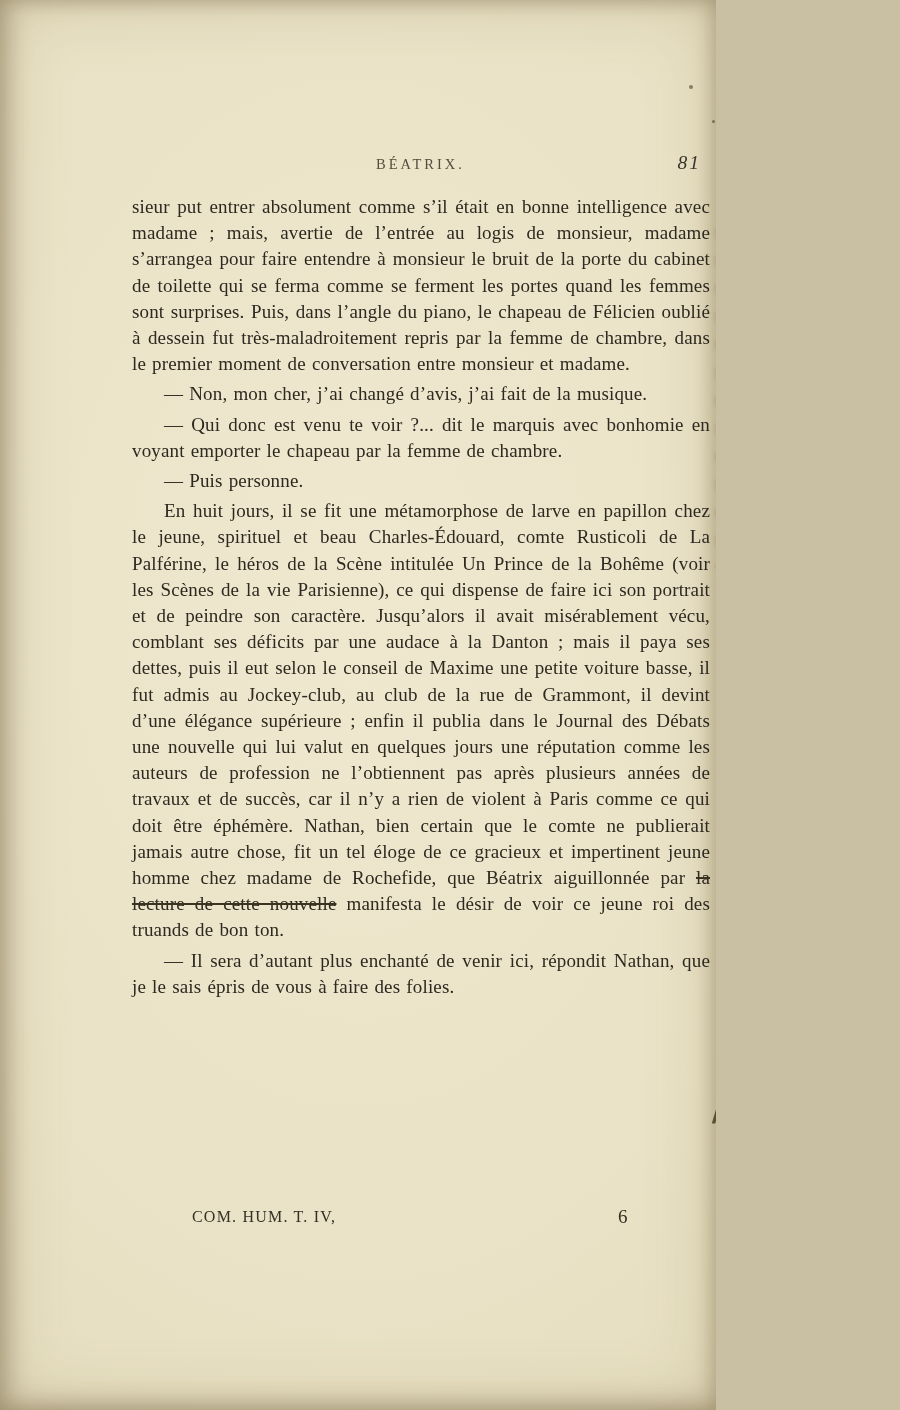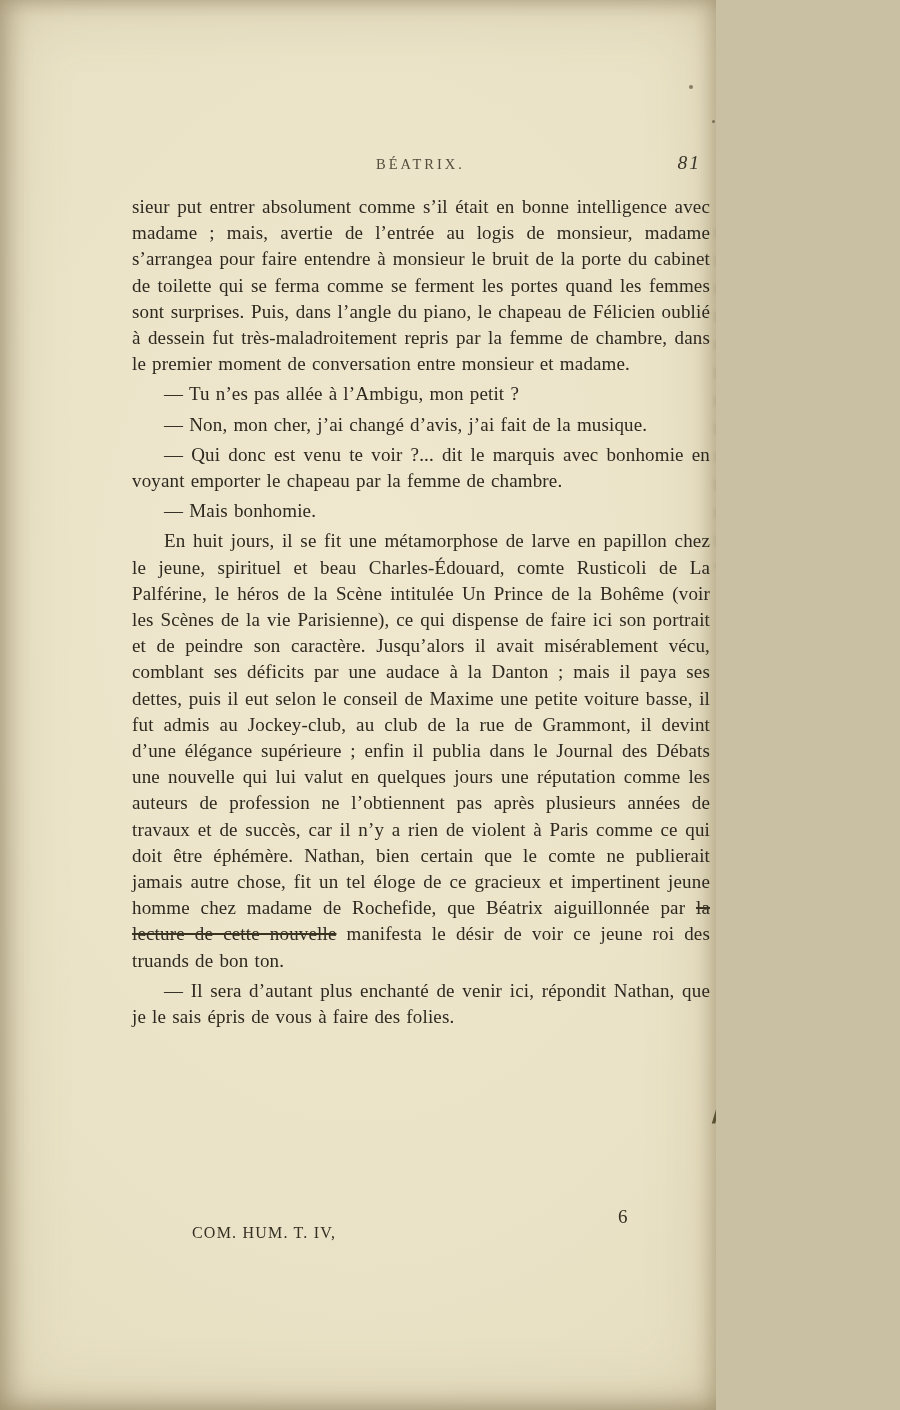--- a/index.html
+++ b/index.html
@@ -84,21 +84,20 @@
   .margin-note .note-line2 { margin-left: 6px; transform: rotate(-2deg); }
 
   .footer {
     position: absolute;
     left: 128px; top: 1206px; width: 586px; height: 26px;
   }
   .footer .signature {
     position: absolute; left: 64px; top: 2px;
     font-size: 16px; letter-spacing: 1.2px;
     color: #353024;
-    margin-top: 16px;
   }
   .footer .sheet-number {
     position: absolute; left: 490px; top: 0;
     font-size: 19px;
     color: #353024;
   }
 
   
   .speck { position: absolute; background: rgba(60, 50, 30, 0.55); border-radius: 50%; }
   .speck.s1 { left: 689px; top: 85px;  width: 4px; height: 4px; }
@@ -122,24 +121,23 @@
 
 <div class="page">
 
   <div class="running-head">
     <span class="running-title">BÉATRIX.</span>
     <span class="page-number">81</span>
   </div>
 
   <div class="text-block">
     <p class="para flush">sieur put entrer absolument comme s’il était en bonne intelligence avec madame ; mais, avertie de l’entrée au logis de monsieur, madame s’arrangea pour faire entendre à monsieur le bruit de la porte du cabinet de toilette qui se ferma comme se ferment les portes quand les femmes sont surprises. Puis, dans l’angle du piano, le chapeau de Félicien oublié à dessein fut très-maladroitement repris par la femme de chambre, dans le premier moment de conversation entre monsieur et madame.</p>
-    <p class="para">— Tu n’es pas allée à l’Ambigu, mon petit ?</p>
     <p class="para">— Non, mon cher, j’ai changé d’avis, j’ai fait de la musique.</p>
     <p class="para">— Qui donc est venu te voir ?... dit le marquis avec bonhomie en voyant emporter le chapeau par la femme de chambre.</p>
-    <p class="para">— Mais bonhomie.</p>
+    <p class="para">— Puis personne.</p>
     <p class="para"><span>En huit jours, il se fit une métamorphose de larve en papillon chez le jeune, spirituel et beau Charles-Édouard, comte Rusticoli de La Palférine, le héros de la Scène intitulée </span><span class="italic">Un Prince de la Bohême</span><span> (voir les Scènes de la vie Parisienne), ce qui dispense de faire ici son portrait et de peindre son caractère. Jusqu’alors il avait misérablement vécu, comblant ses déficits par une audace à la Danton ; mais il paya ses dettes, puis il eut selon le conseil de Maxime une petite voiture basse, il fut admis au Jockey-club, au club de la rue de Grammont, il devint d’une élégance supérieure ; enfin il publia dans le </span><span class="italic">Journal des Débats</span><span> une nouvelle qui lui valut en quelques jours une réputation comme les auteurs de profession ne l’obtiennent pas après plusieurs années de travaux et de succès, car il n’y a rien de violent à Paris comme ce qui doit être éphémère. Nathan, bien certain que le comte ne publierait jamais autre chose, fit un tel éloge de ce gracieux et impertinent jeune homme chez madame de Rochefide, que Béatrix aiguillonnée par </span><span class="strike">la lecture de cette nouvelle</span><span> manifesta le désir de voir ce jeune roi des truands de bon ton.</span></p>
     <p class="para">— Il sera d’autant plus enchanté de venir ici, répondit Nathan, que je le sais épris de vous à faire des folies.</p>
   </div>
 
   <div class="margin-note">
     <span class="ins-slash">/</span>
     <div class="note-line1">le récit</div>
     <div class="note-line2">du poète</div>
   </div>
 

